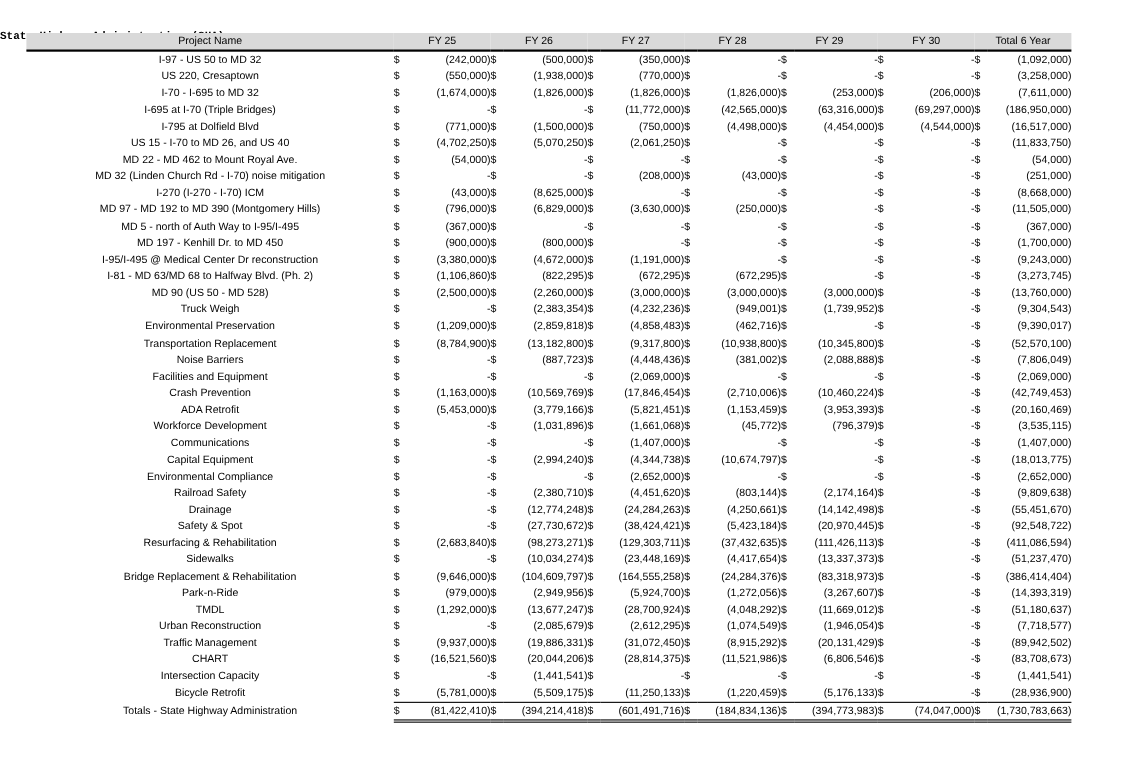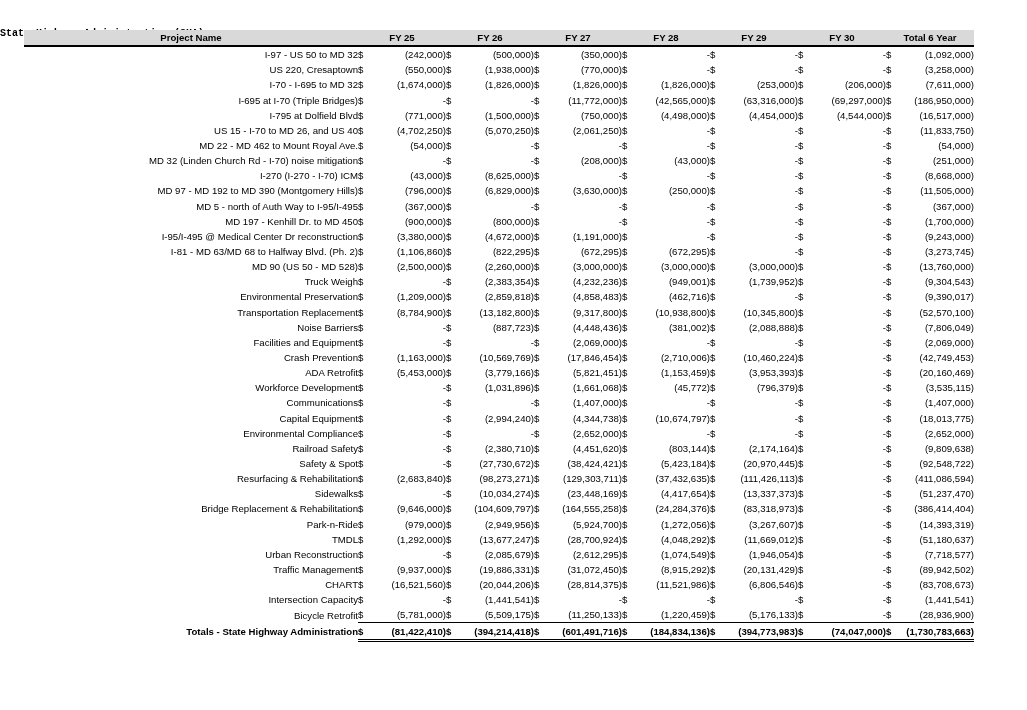--- a/index.html
+++ b/index.html
@@ -3,27 +3,27 @@
 <meta charset="utf-8">
 <style>
   html, body { margin: 0; padding: 0; background: #ffffff; }
   body { width: 1027px; height: 710px; position: relative; overflow: hidden;
          font-family: "Liberation Sans", sans-serif; color: #000; }
   .title { position: absolute; top: 28px; left: 0; width: 1003px; 
            font-size: 10px; font-weight: bold; font-family: Liberation Mono, monospace; }
   table.sheet { position: absolute; top: 30px; left: 24px; border-collapse: collapse;
                 table-layout: fixed; font-size: 9.6px; }
   table.sheet td, table.sheet th { padding: 0; white-space: nowrap; height: 15.15px; line-height: 15px; }
-  thead th { background: #d9d9d9; font-weight: bold; text-align: center;
+  thead th { background: #d9d9d9; font-weight: normal; text-align: center;
              border-bottom: 2px solid #000; height: 13px; line-height: 13px; }
-  td.name { text-align: right; padding-left: 1px; }
+  td.name { text-align: center; padding-left: 1px; }
   td.cur { text-align: left; }
   td.num { text-align: right; }
   td.dash { text-align: right; padding-right: 10px; }
-  tr.total td { font-weight: bold; }
+  tr.total td { font-weight: normal; }
   tr.total td.cur, tr.total td.num { border-top: 1px solid #000; border-bottom: 3px double #000; }
   col.c-name { width: 334px; }
   col.c-cur { width: 12px; }
   col.c-num { width: 76px; }
 </style>
 </head>
 <body>
 
 <div class="title">State Highway Administration (SHA)</div>
 
@@ -511,20 +511,37 @@
         <td class="cur">$</td>
         <td class="num">(803,144)</td>
         <td class="cur">$</td>
         <td class="num">(2,174,164)</td>
         <td class="cur">$</td>
         <td class="num dash">-</td>
         <td class="cur">$</td>
         <td class="num">(9,809,638)</td>
       </tr>
       <tr>
+        <td class="name">Drainage</td>
+        <td class="cur">$</td>
+        <td class="num dash">-</td>
+        <td class="cur">$</td>
+        <td class="num">(12,774,248)</td>
+        <td class="cur">$</td>
+        <td class="num">(24,284,263)</td>
+        <td class="cur">$</td>
+        <td class="num">(4,250,661)</td>
+        <td class="cur">$</td>
+        <td class="num">(14,142,498)</td>
+        <td class="cur">$</td>
+        <td class="num dash">-</td>
+        <td class="cur">$</td>
+        <td class="num">(55,451,670)</td>
+      </tr>
+      <tr>
         <td class="name">Safety &amp; Spot</td>
         <td class="cur">$</td>
         <td class="num dash">-</td>
         <td class="cur">$</td>
         <td class="num">(27,730,672)</td>
         <td class="cur">$</td>
         <td class="num">(38,424,421)</td>
         <td class="cur">$</td>
         <td class="num">(5,423,184)</td>
         <td class="cur">$</td>

